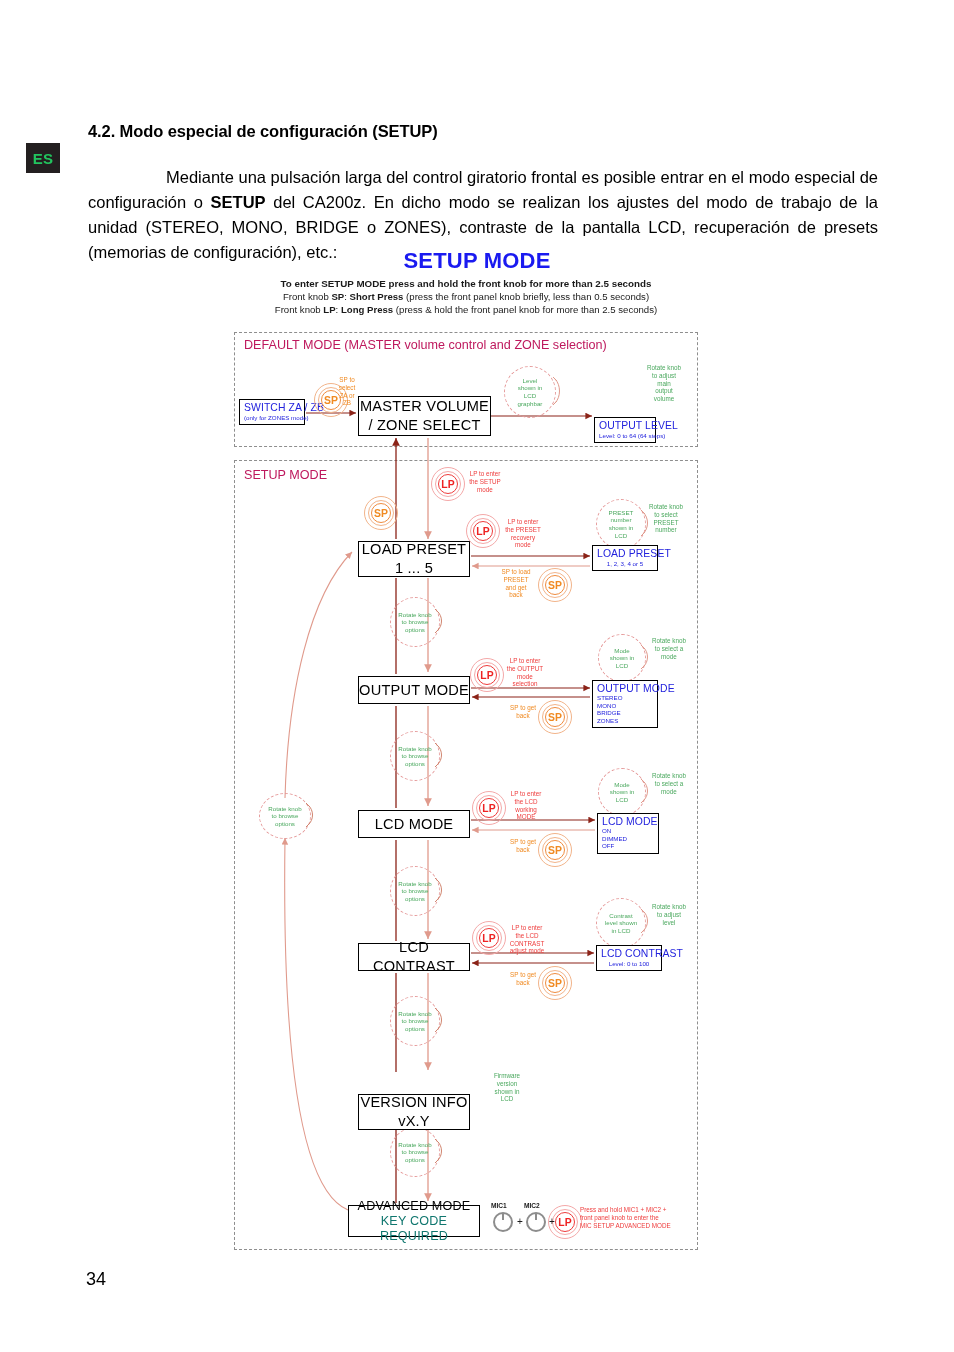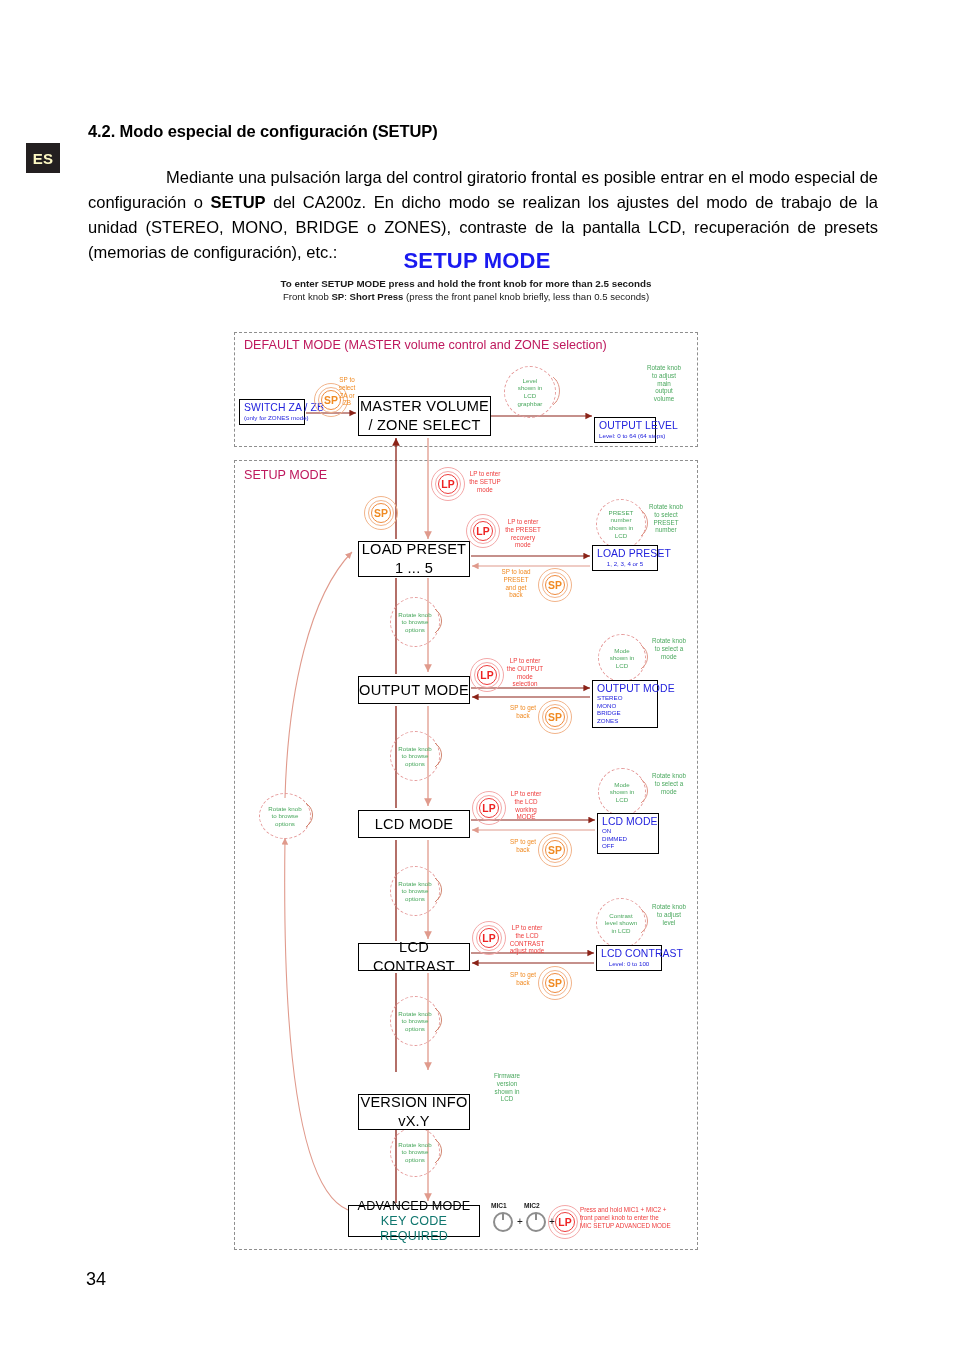--- a/index.html
+++ b/index.html
@@ -10,21 +10,21 @@
     font-family: "Liberation Sans", sans-serif;
     color: #000;
     position: relative;
     overflow: hidden;
   }
 
   
   #es-badge {
     position: absolute; left: 26px; top: 143px;
     width: 34px; height: 30px;
-    background: #231f20; color: #fef9c3;
+    background: #231f20; color: #22c55e;
     font-weight: bold; font-size: 15px;
     display: flex; align-items: center; justify-content: center;
     letter-spacing: .3px;
   }
   #page-number {
     position: absolute; left: 86px; top: 1229px;
     font-size: 18px; color: #000; margin-top: 40px;
   }
 
   #heading {
@@ -187,20 +187,21 @@
 
 <p id="intro"><span>Mediante una pulsación larga del control giratorio frontal es posible entrar en el modo especial de configuración o </span><b>SETUP</b><span> del CA200z. En dicho modo se realizan los ajustes del modo de trabajo de la unidad (STEREO, MONO, BRIDGE o ZONES), contraste de la pantalla LCD, recuperación de presets (memorias de configuración), etc.:</span></p>
 
 <div id="diagram">
 
   <div id="setup-title">SETUP MODE</div>
 
   <div id="legend">
     <div class="l1">To enter SETUP MODE press and hold the front knob for more than 2.5 seconds</div>
     <div><span>Front knob </span><b>SP</b><span>: </span><b>Short Press</b><span> (press the front panel knob briefly, less than 0.5 seconds)</span></div>
+    <div><span>Front knob </span><b>LP</b><span>: </span><b>Long Press</b><span> (press &amp; hold the front panel knob for more than 2.5 seconds)</span></div>
   </div>
 
   <div class="dash-box" id="box-default"></div>
   <div class="dash-box" id="box-setup"></div>
   <div class="dash-label" id="label-default">DEFAULT MODE (MASTER volume control and ZONE selection)</div>
   <div class="dash-label" id="label-setup">SETUP MODE</div>
 
   <svg id="arrows">
     <defs>
       <marker id="ah-dark" markerWidth="7" markerHeight="7" refX="6" refY="3" orient="auto">

